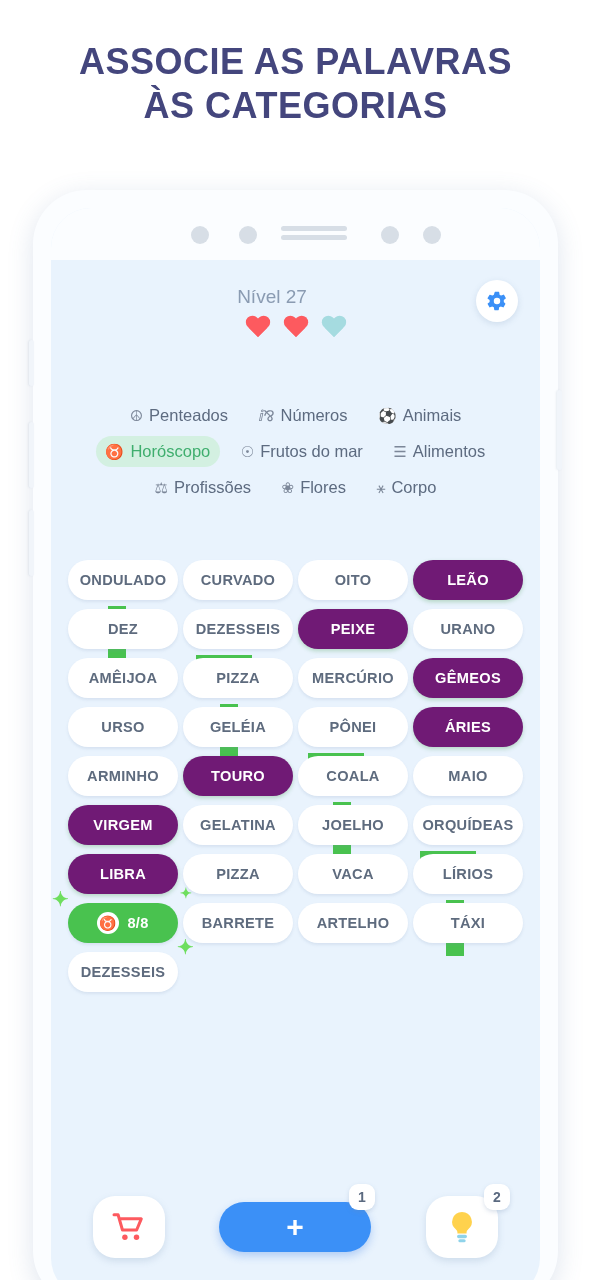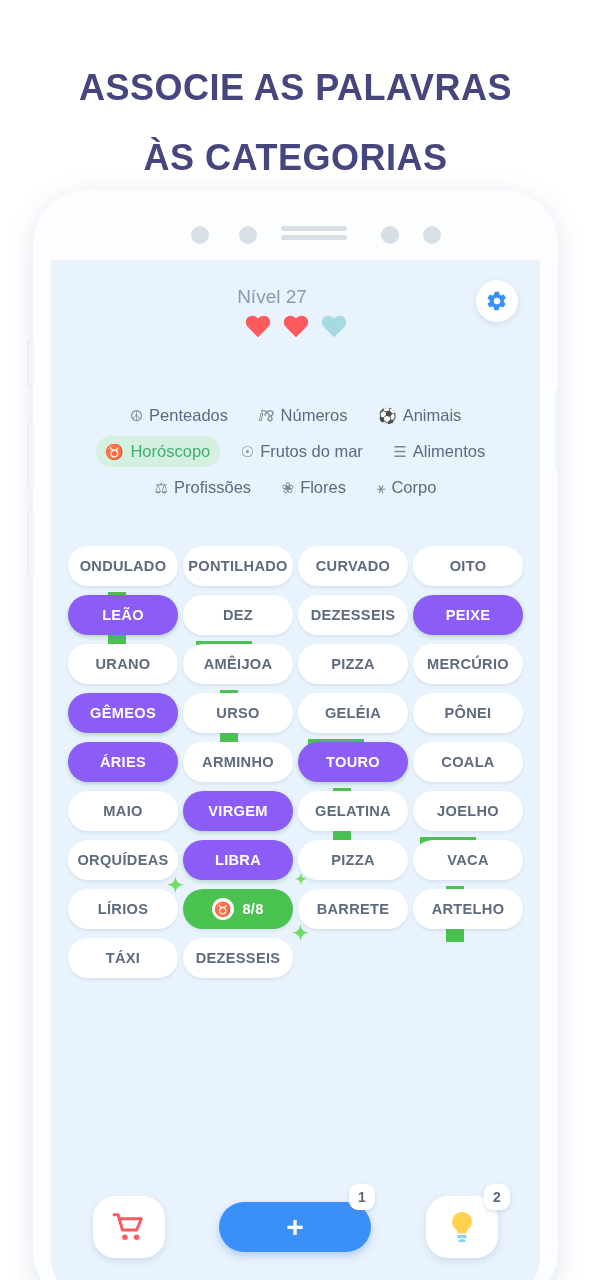--- a/index.html
+++ b/index.html
@@ -23,21 +23,21 @@
     top: 40px;
     left: 0;
     width: 591px;
     text-align: center;
     color: #44467d;
     font-weight: bold;
     font-size: 36px;
     line-height: 44px;
     letter-spacing: 0.5px;
   }
-  .headline div { display: block; margin-top: 26px; }
+  .headline div { display: block; }
 
   
   .phone {
     position: absolute;
     left: 33px;
     top: 190px;
     width: 525px;
     height: 1115px;
     background: #fbfdff;
     border-radius: 54px;
@@ -168,21 +168,21 @@
     font-size: 15px;
     line-height: 1;
     display: inline-block;
     color: #7c8799;
   }
   .cat.active .cicon { color: #3fae6e; }
 
   
   .grid {
     position: absolute;
-    top: 338px;
+    top: 352px;
     left: 17px;
     width: 455px;
     display: grid;
     grid-template-columns: repeat(4, 1fr);
     gap: 9px 5px;
   }
   .word {
     height: 40px;
     border-radius: 20px;
     background: #ffffff;
@@ -191,21 +191,21 @@
     font-weight: bold;
     letter-spacing: 0.3px;
     display: flex;
     align-items: center;
     justify-content: center;
     box-shadow: 0 2px 3px rgba(120,145,180,0.16);
     position: relative;
     z-index: 2;
   }
   .word.sel {
-    background: #8b5cf6;
+    background: #701a75;
     color: #ffffff;
     box-shadow: 0 2px 4px rgba(60,150,70,0.3);
   }
   .word.counter {
     background: #49c24f;
     color: #ffffff;
     gap: 8px;
   }
   .word.counter .csym {
     width: 22px; height: 22px;
@@ -367,21 +367,20 @@
 
         <div class="link" style="left:40px; top:46px; width:18px; height:56px;"></div>
         <div class="link" style="left:128px; top:95px; width:56px; height:18px;"></div>
         <div class="link" style="left:152px; top:144px; width:18px; height:56px;"></div>
         <div class="link" style="left:240px; top:193px; width:56px; height:18px;"></div>
         <div class="link" style="left:265px; top:242px; width:18px; height:56px;"></div>
         <div class="link" style="left:352px; top:291px; width:56px; height:18px;"></div>
         <div class="link" style="left:378px; top:340px; width:18px; height:56px;"></div>
 
         <div class="word">ONDULADO</div>
-        <div class="word">PONTILHADO</div>
         <div class="word">CURVADO</div>
         <div class="word">OITO</div>
 
         <div class="word sel">LEÃO</div>
         <div class="word">DEZ</div>
         <div class="word">DEZESSEIS</div>
 
         <div class="word sel">PEIXE</div>
         <div class="word">URANO</div>
         <div class="word">AMÊIJOA</div>

